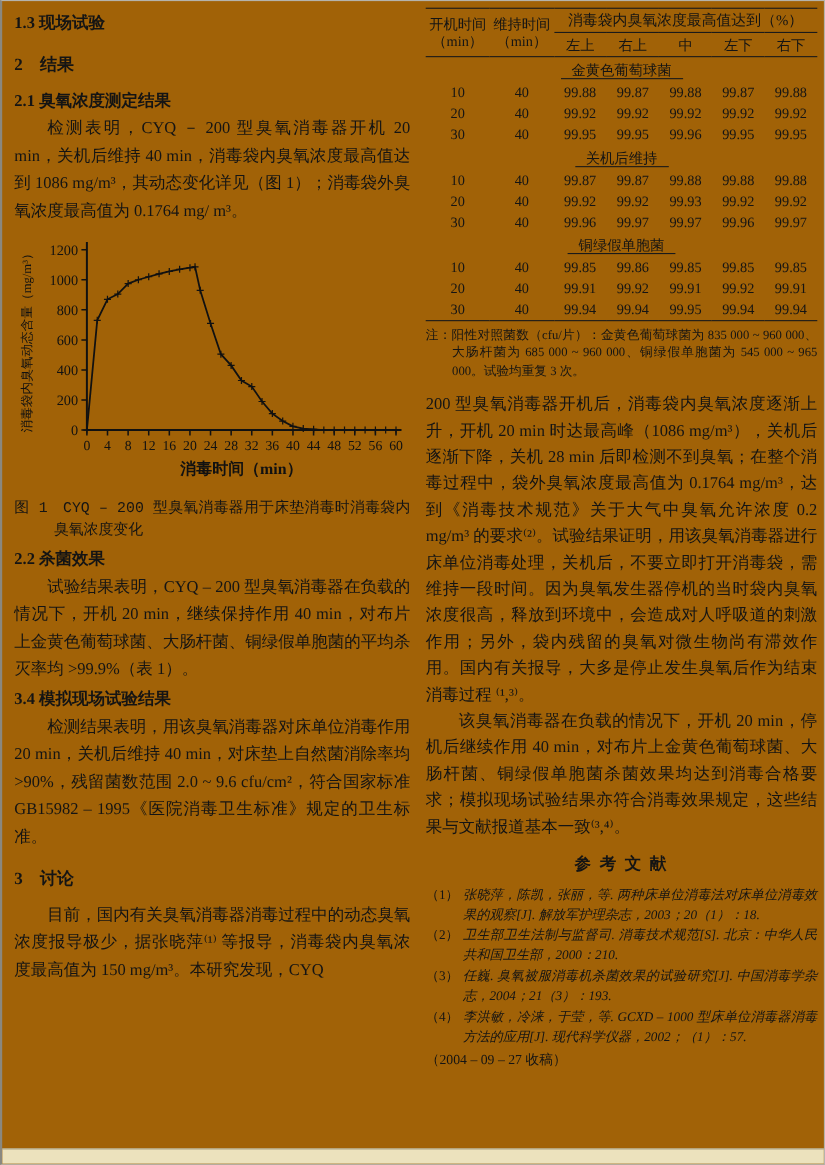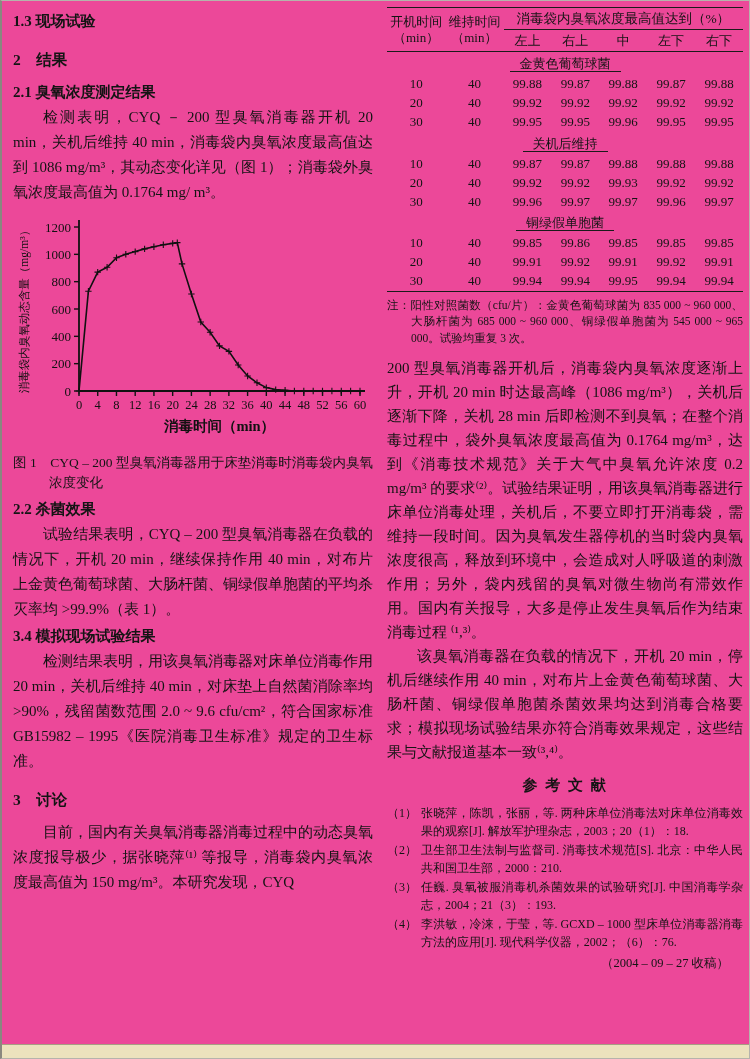--- a/index.html
+++ b/index.html
@@ -1,61 +1,61 @@
 <!DOCTYPE html>
 <html><head>
 <meta charset="utf-8">
 <style>
   * { margin:0; padding:0; box-sizing:border-box; }
   html,body { width:750px; height:1059px; background:#e9e7e2; }
   body { font-family:"Liberation Serif","DejaVu Serif",serif; color:#141414; }
   .page {
-    position:relative; width:750px; height:1059px; background:#ec4899;
+    position:relative; width:750px; height:1059px; background:#a16207;
     border:1px solid #b5b3ac; border-left:2px solid #8a887f;
     overflow:hidden; padding:6px 6px 0 11px;
   }
   .columns { display:flex; gap:14px; }
   .col { width:360px; }
   .col.right { width:356px; }
 
   
   .h-sub { font-weight:bold; font-size:15px; line-height:25px; margin-top:2px; }
   .h-num { font-weight:bold; font-size:15.5px; line-height:25px; margin:13px 0 8px 0; }
   .body-p { font-size:15px; line-height:25px; text-align:justify; text-justify:inter-ideograph; }
   .indent { text-indent:2em; }
 
   
   .figure { margin:8px 0 2px 0; }
   .figure svg { display:block; }
   svg text { fill:#111; font-family:"Liberation Serif","DejaVu Serif",serif; }
   .fig-caption {
     font-size:13.5px; line-height:20px; margin:6px 0 4px 0;
-    padding-left:36px; text-indent:-36px; text-align:justify;
+    padding-left:36px; text-indent:-36px; text-align:justify;font-family:Liberation Mono, monospace;
   }
 
   
   .tbl-title { font-weight:bold; font-size:14px; line-height:21px; text-align:center; margin-bottom:3px; }
   table.kill { width:100%; border-collapse:collapse; font-size:13px;
                border-top:1.5px solid #1a1a1a; border-bottom:1.5px solid #1a1a1a; }
   table.kill th, table.kill td { font-weight:normal; text-align:center; padding:1.5px 0; }
   th.span-head { border-bottom:1px solid #1a1a1a; font-size:13.5px; }
   tr.subhead th { border-bottom:1px solid #1a1a1a; }
   th.rspan { border-bottom:1px solid #1a1a1a; font-size:13px; line-height:16px; }
   td .group-label { border-bottom:1px solid #1a1a1a; padding:0 10px; }
   tr.group-row td { padding-top:3px; }
   .tbl-note { font-size:11.5px; line-height:16.5px; margin:5px 0 10px 0;
               padding-left:24px; text-indent:-24px; text-align:justify; }
 
   
   .rc-p { font-size:15px; line-height:24px; text-align:justify; text-justify:inter-ideograph; }
   .refs-heading { font-weight:bold; font-size:15px; text-align:center; margin:12px 0 10px 0; letter-spacing:2px; }
   .ref-item { display:flex; font-size:12px; line-height:17.5px; margin-bottom:2px; }
   .ref-num { flex:0 0 34px; }
-  .ref-text { flex:1; text-align:justify; }
-  .received { font-size:12.5px; text-align:right; padding-right:14px; margin-top:4px; }
+  .ref-text { flex:1; text-align:justify;font-style:italic; }
+  .received { font-size:12.5px; text-align:left; padding-right:14px; margin-top:4px; }
 
   
   .bottom-strip {
     position:absolute; left:0; right:0; bottom:0; height:14px;
     background:#ece2bd; border-top:1px solid #a79f82;
   }
 </style>
 </head>
 <body>
 
@@ -268,21 +268,21 @@
           <div class="ref-item">
             <span class="ref-num">（2）</span>
             <span class="ref-text">卫生部卫生法制与监督司. 消毒技术规范[S]. 北京：中华人民共和国卫生部，2000：210.</span>
           </div>
           <div class="ref-item">
             <span class="ref-num">（3）</span>
             <span class="ref-text">任巍. 臭氧被服消毒机杀菌效果的试验研究[J]. 中国消毒学杂志，2004；21（3）：193.</span>
           </div>
           <div class="ref-item">
             <span class="ref-num">（4）</span>
-            <span class="ref-text">李洪敏，冷涞，于莹，等. GCXD – 1000 型床单位消毒器消毒方法的应用[J]. 现代科学仪器，2002；（6）：76.</span>
+            <span class="ref-text">李洪敏，冷涞，于莹，等. GCXD – 1000 型床单位消毒器消毒方法的应用[J]. 现代科学仪器，2002；（1）：57.</span>
           </div>
         </div>
 
       <div class="received">（2004 – 09 – 27 收稿）</div>
     </div>
   </div>
 
   <div class="bottom-strip"></div>
 </div>
 

